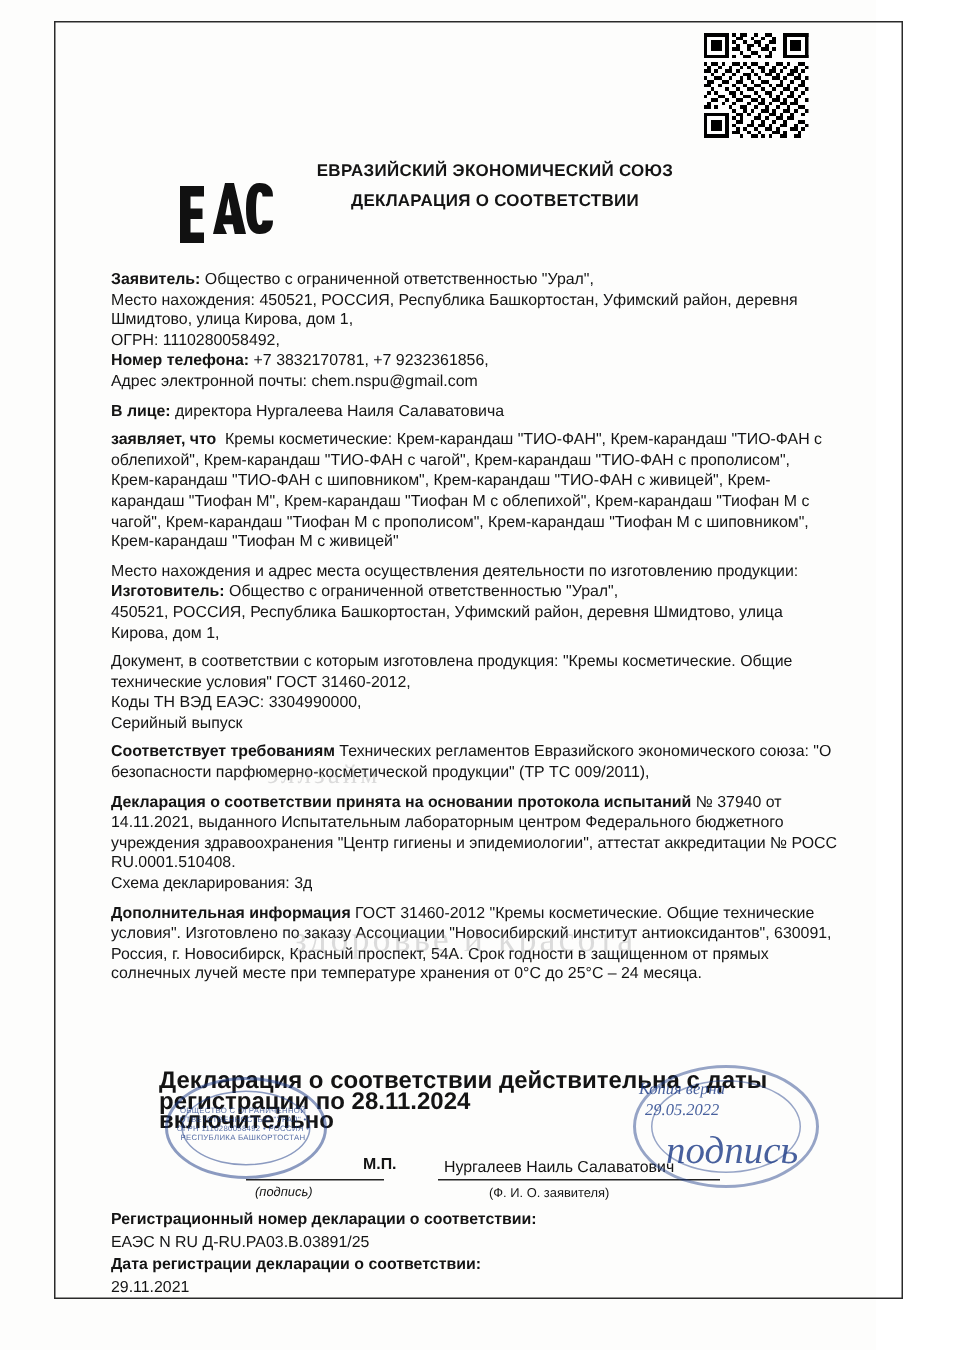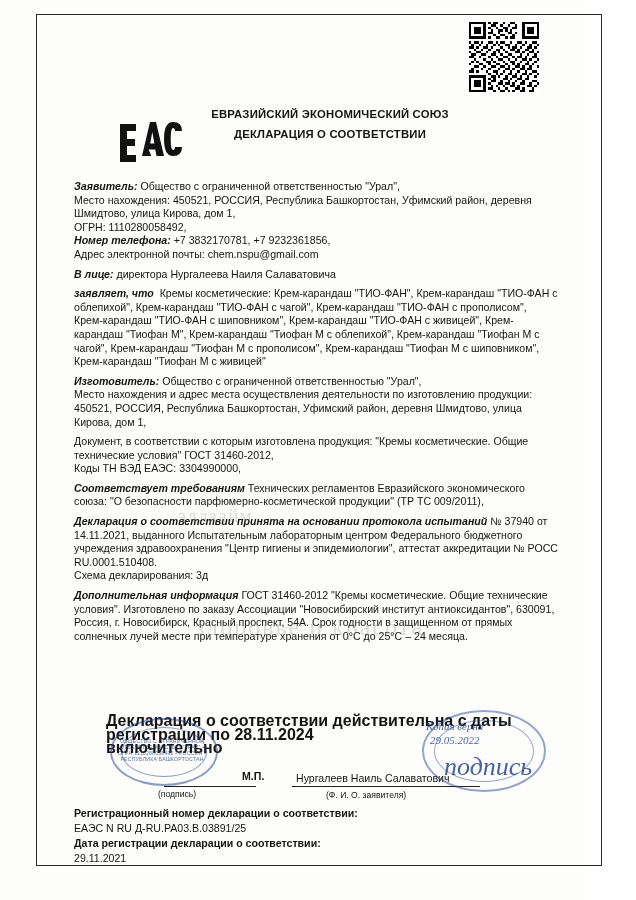--- a/index.html
+++ b/index.html
@@ -62,40 +62,40 @@
   .body-text {
     position: absolute;
     left: 74px; top: 180px;
     width: 484px;
     font-size: 10.6px;
     line-height: 13.6px;
     text-align: left;
   }
   .body-text p { margin: 0; }
   .blk { margin-bottom: 6px; }
-  b { font-weight: bold; font-style: italic; }
+  b { font-weight: bold; }
 
   
   .wm {
     position: absolute;
     color: rgba(150,150,150,.32);
     font-size: 18px;
     letter-spacing: 2px;
     white-space: nowrap;
     pointer-events: none;
     font-family: "Liberation Serif", serif;
   }
   .wm1 { left: 178px; top: 506px; }
   .wm2 { left: 195px; top: 614px; font-size: 24px; }
 
   
   .sig-area { position: absolute; left: 74px; top: 716px; width: 488px; }
 
   .mp { position: absolute; left: 168px; top: 54px; font-size: 10.6px; font-weight: bold; }
-  .podpis { position: absolute; left: 84px; top: 73px; font-size: 8.6px; }
+  .podpis { position: absolute; left: 96px; top: 73px; font-size: 8.6px; font-style: italic; }
   .signer { position: absolute; left: 222px; top: 56px; font-size: 10.6px; }
   .signer-cap { position: absolute; left: 252px; top: 74px; font-size: 8.6px; }
   .sig-line1 { position: absolute; left: 90px; top: 70px; width: 92px; border-top: 1px solid #222; }
   .sig-line2 { position: absolute; left: 218px; top: 70px; width: 188px; border-top: 1px solid #222; }
 
   
   .stamp {
     position: absolute;
     border-radius: 50%;
     border: 2px solid #2b3f8f;
@@ -413,30 +413,31 @@
       <p><b>В лице:</b>
          <span>директора Нургалеева Наиля Салаватовича</span></p>
     </div>
 
     <div class="blk">
       <p><b>заявляет, что</b>
          &nbsp;<span>Кремы косметические: Крем-карандаш "ТИО-ФАН", Крем-карандаш "ТИО-ФАН с облепихой", Крем-карандаш "ТИО-ФАН с чагой", Крем-карандаш "ТИО-ФАН с прополисом", Крем-карандаш "ТИО-ФАН с шиповником", Крем-карандаш "ТИО-ФАН с живицей", Крем-карандаш "Тиофан М", Крем-карандаш "Тиофан М с облепихой", Крем-карандаш "Тиофан М с чагой", Крем-карандаш "Тиофан М с прополисом", Крем-карандаш "Тиофан М с шиповником", Крем-карандаш "Тиофан М с живицей"</span></p>
     </div>
 
     <div class="blk">
+      <p><span>Место нахождения и адрес места осуществления деятельности по изготовлению продукции:</span></p>
       <p><b>Изготовитель:</b>
          <span>Общество с ограниченной ответственностью "Урал",</span></p>
-      <p><span>Место нахождения и адрес места осуществления деятельности по изготовлению продукции:</span></p>
       <p><span>450521, РОССИЯ, Республика Башкортостан, Уфимский район, деревня Шмидтово, улица Кирова, дом 1,</span></p>
     </div>
 
     <div class="blk">
       <p><span>Документ, в соответствии с которым изготовлена продукция:</span>
          <span>"Кремы косметические. Общие технические условия" ГОСТ 31460-2012,</span></p>
       <p><span>Коды ТН ВЭД ЕАЭС: 3304990000,</span></p>
+      <p><span>Серийный выпуск</span></p>
     </div>
 
     <div class="blk">
       <p><b>Соответствует требованиям</b>
          <span>Технических регламентов Евразийского экономического союза: "О безопасности парфюмерно-косметической продукции" (ТР ТС 009/2011),</span></p>
     </div>
 
     <div class="blk">
       <p><b>Декларация о соответствии принята на основании протокола испытаний</b>
          <span>№ 37940 от 14.11.2021, выданного Испытательным лабораторным центром Федерального бюджетного учреждения здравоохранения "Центр гигиены и эпидемиологии", аттестат аккредитации № РОСС RU.0001.510408.</span></p>

